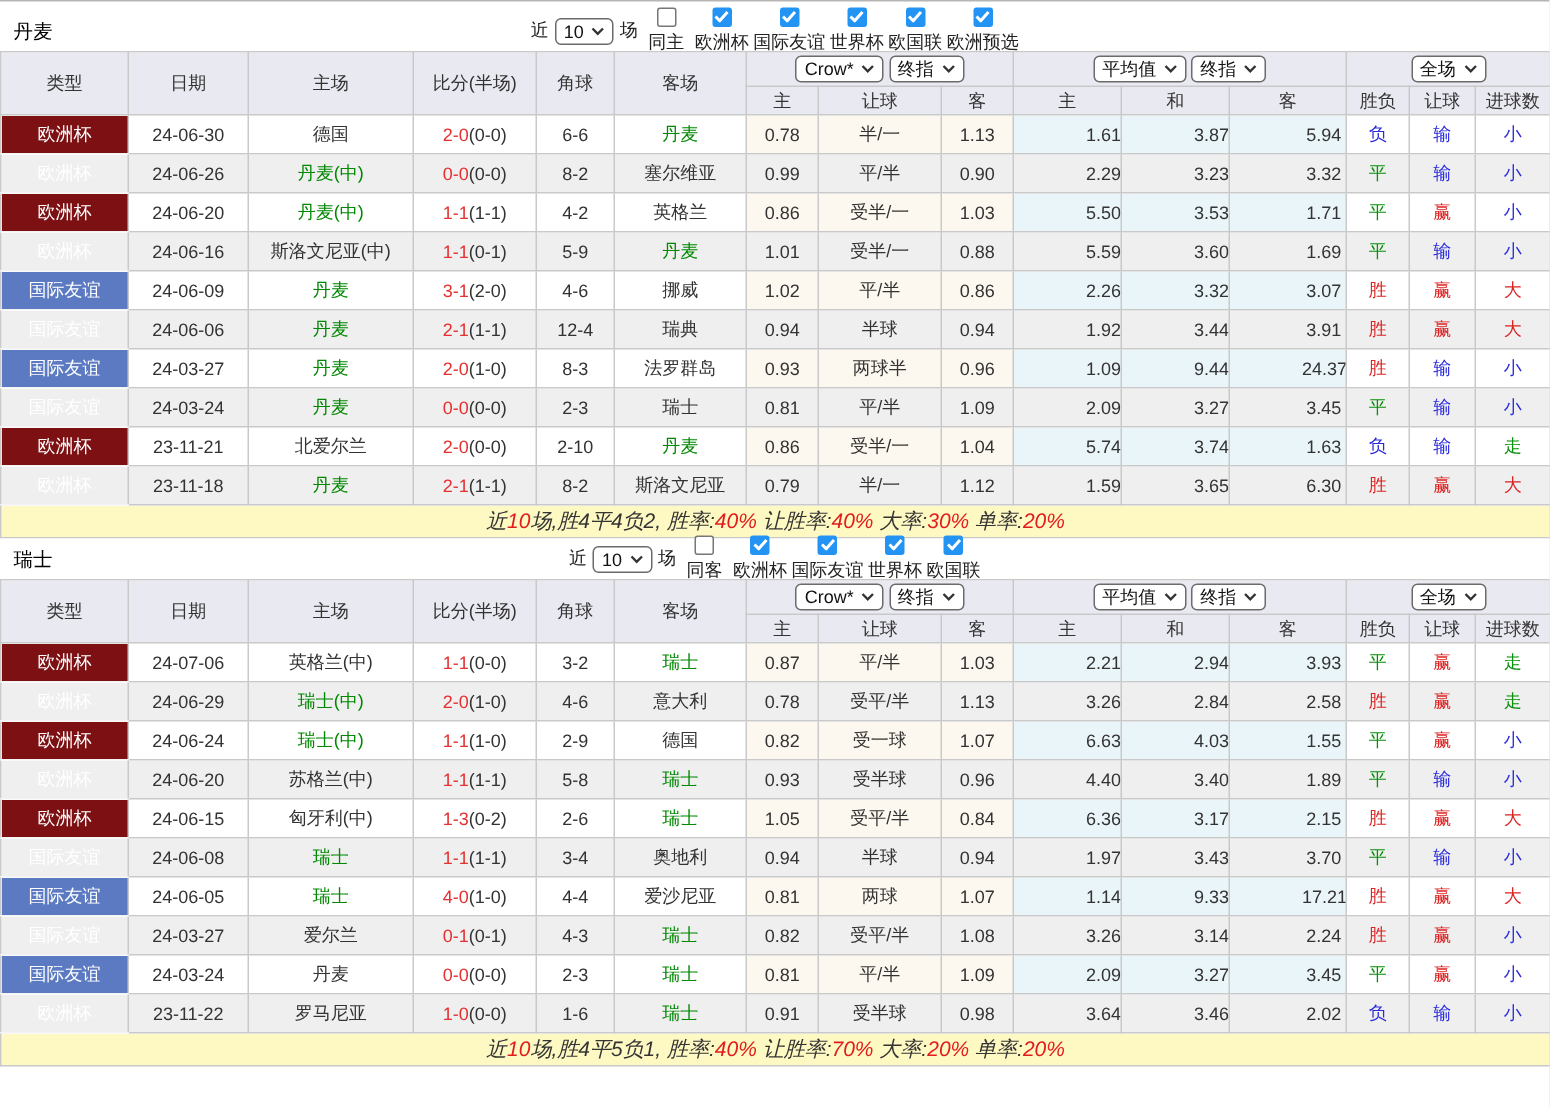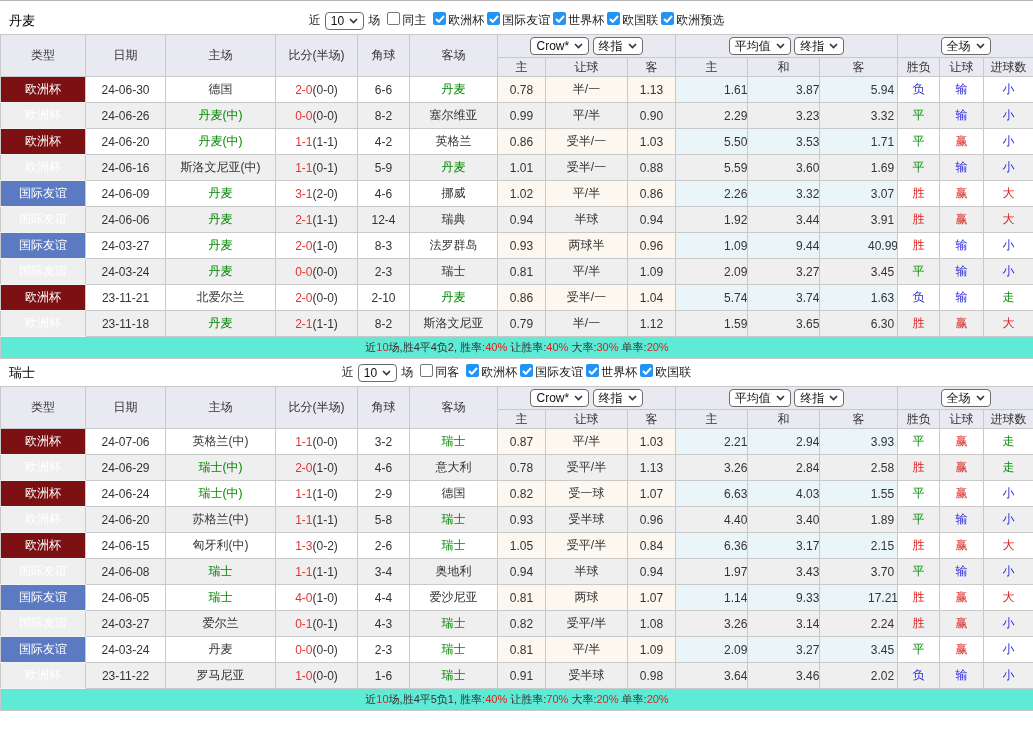--- a/index.html
+++ b/index.html
@@ -39,21 +39,21 @@
 
   
   .filter-row {
     height: 27px; background: #fff;
     display: flex; align-items: center; position: relative;
     font-size: 13px; color: #111;
   }
   .team-name { position: absolute; left: 9px; font-size: 13px; color: #000; }
   .filter-controls { margin: 0 auto; display: flex; align-items: center; gap: 4px; font-size: 12px; color: #222; }
   .comp-filters { display: inline-flex; align-items: center; }
-  .chk-wrap { display: inline-flex; gap: 2px; cursor: pointer; margin-left: 3px; }
+  .chk-wrap { display: inline-flex; align-items: center; gap: 2px; cursor: pointer; margin-left: 3px; flex-direction: column; }
   .chk {
     width: 13px; height: 13px; border-radius: 2px; flex: none;
     display: inline-flex; align-items: center; justify-content: center;
   }
   .chk.on  { background: var(--checkbox, #2494f4); }
   .chk.off { background: #fff; border: 1px solid #777; }
 
   
   .sel {
     display: inline-flex; align-items: center; gap: 5px;
@@ -79,21 +79,21 @@
   tbody td.blue  { background: var(--average-bg, #eaf5fa); padding-left: 48px; }
   tbody td.cell-type { color: #fff; border-bottom-color: #f3f3f3; }
   tbody td.comp-euro     { background: var(--euro, #7c1012); }
   tbody td.comp-friendly { background: var(--friendly, #5b7ac1); }
   .hl { color: var(--green-team, #008800); }
   .score-main { color: var(--score, #e63030); }
   .score-half { color: #333; }
   .c-win  { color: var(--win,  #dd2222); }
   .c-draw { color: var(--draw, #089008); }
   .c-lose { color: var(--lose, #2b2bdd); }
-  tfoot td { height: 22px; font-size: 11px; color: #333; background: #5eead4; }
+  tfoot td { height: 22px; font-size: 14px; color: #333; background: #fef9c3; font-style: italic; }
   .sum-red { color: #e21c1c; }
 </style>
 </head>
 <body>
 
 <div class="window">
   <div class="top-strip"></div>
 
 
   <div id="sections">
@@ -341,21 +341,21 @@
               <td>24-03-27</td>
               <td class="hl">丹麦</td>
               <td><span class="score-main">2-0</span><span class="score-half">(1-0)</span></td>
               <td>8-3</td>
               <td>法罗群岛</td>
               <td class="cream">0.93</td>
               <td class="cream">两球半</td>
               <td class="cream">0.96</td>
               <td class="blue">1.09</td>
               <td class="blue">9.44</td>
-              <td class="blue">40.99</td>
+              <td class="blue">24.37</td>
               <td class="c-win">胜</td>
               <td class="c-lose">输</td>
               <td class="c-lose">小</td>
             </tr>
             <tr class="even">
               <td class="cell-type comp-friendly">国际友谊</td>
               <td>24-03-24</td>
               <td class="hl">丹麦</td>
               <td><span class="score-main">0-0</span><span class="score-half">(0-0)</span></td>
               <td>2-3</td>

